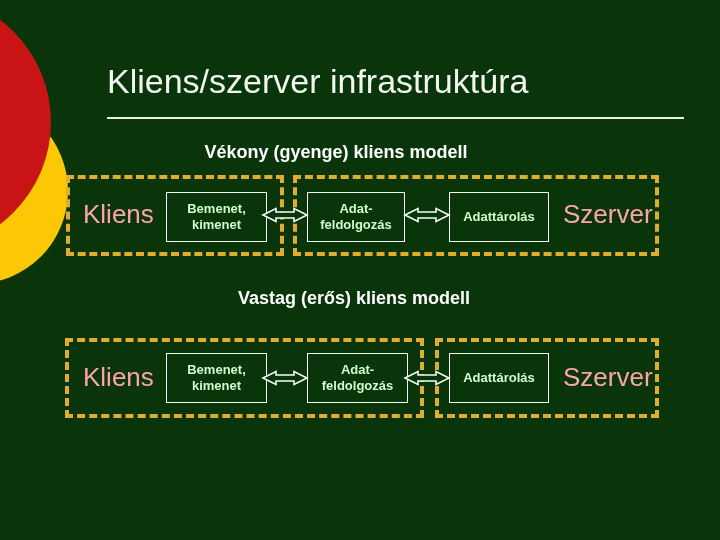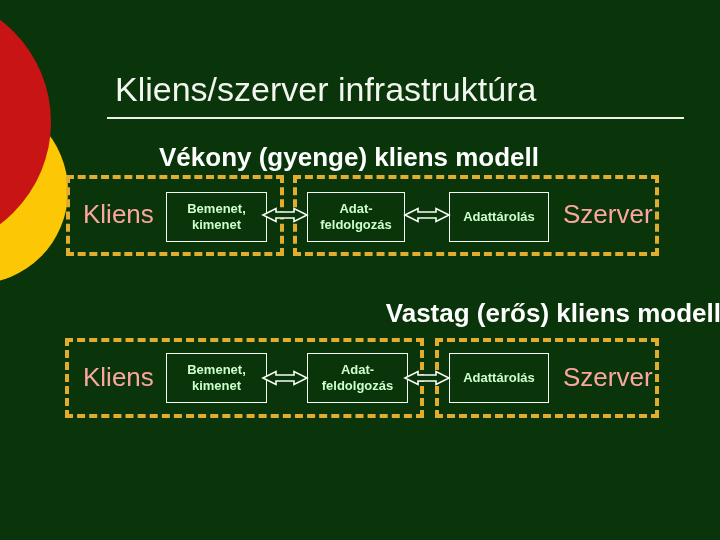--- a/index.html
+++ b/index.html
@@ -6,34 +6,34 @@
   .slide {
     position:relative; width:720px; height:540px; overflow:hidden;
     background:#0a340a;
     font-family:"Liberation Sans", sans-serif;
   }
   .circle { position:absolute; border-radius:50%; }
   .circle-yellow { left:-118px; top:98px; width:186px; height:186px; background:#fcc704; z-index:0; }
   .circle-red    { left:-205px; top:-6px; width:256px; height:256px; background:#c81414; z-index:1; }
 
   .title {
-    position:absolute; left:107px; top:62px; margin:8px; z-index:2;
+    position:absolute; left:107px; top:62px; margin:0; z-index:2;
     font-size:34px; font-weight:400; color:#f2f6ee; white-space:nowrap;
   }
   .title-underline {
     position:absolute; left:107px; top:117px; width:577px; height:2px;
     background:#e9f2e4; z-index:2;
   }
 
   .heading {
-    position:absolute; z-index:2; font-size:26px; font-weight:700;
-    color:#ffffff; text-align:center; white-space:nowrap;padding-left:13px;
+    position:absolute; z-index:2; font-size:18px; font-weight:700;
+    color:#ffffff; text-align:center; white-space:nowrap;
   }
   .m0-heading { left:0; top:142px; width:672px; }
-  .m1-heading { left:0; top:298px; width:708px;text-align:right; }
+  .m1-heading { left:0; top:288px; width:708px; }
 
   .dashed {
     position:absolute; z-index:2; box-sizing:border-box;
     border:4px dashed #e2ac2e;
   }
   .m0-client { left:66px;  top:175px; width:218px; height:81px; }
   .m0-server { left:293px; top:175px; width:366px; height:81px; }
   .m1-client { left:65px;  top:338px; width:359px; height:80px; }
   .m1-server { left:435px; top:338px; width:224px; height:80px; }
 

